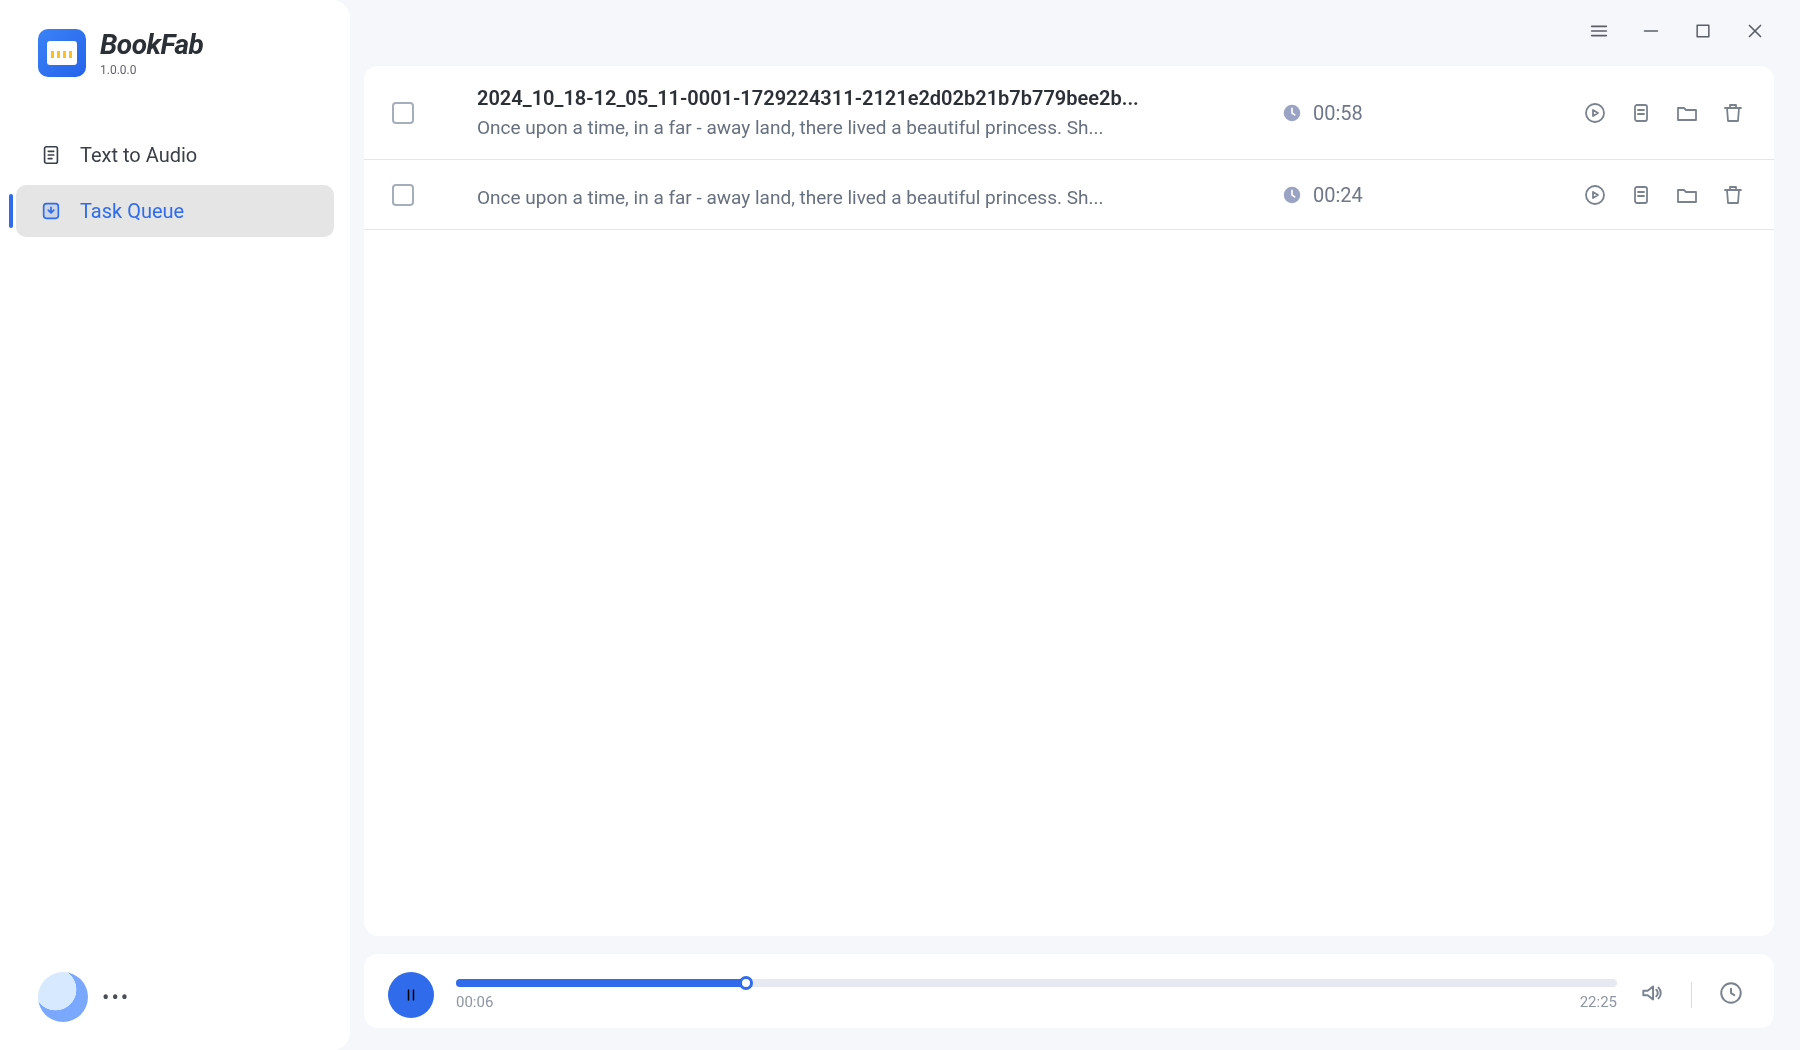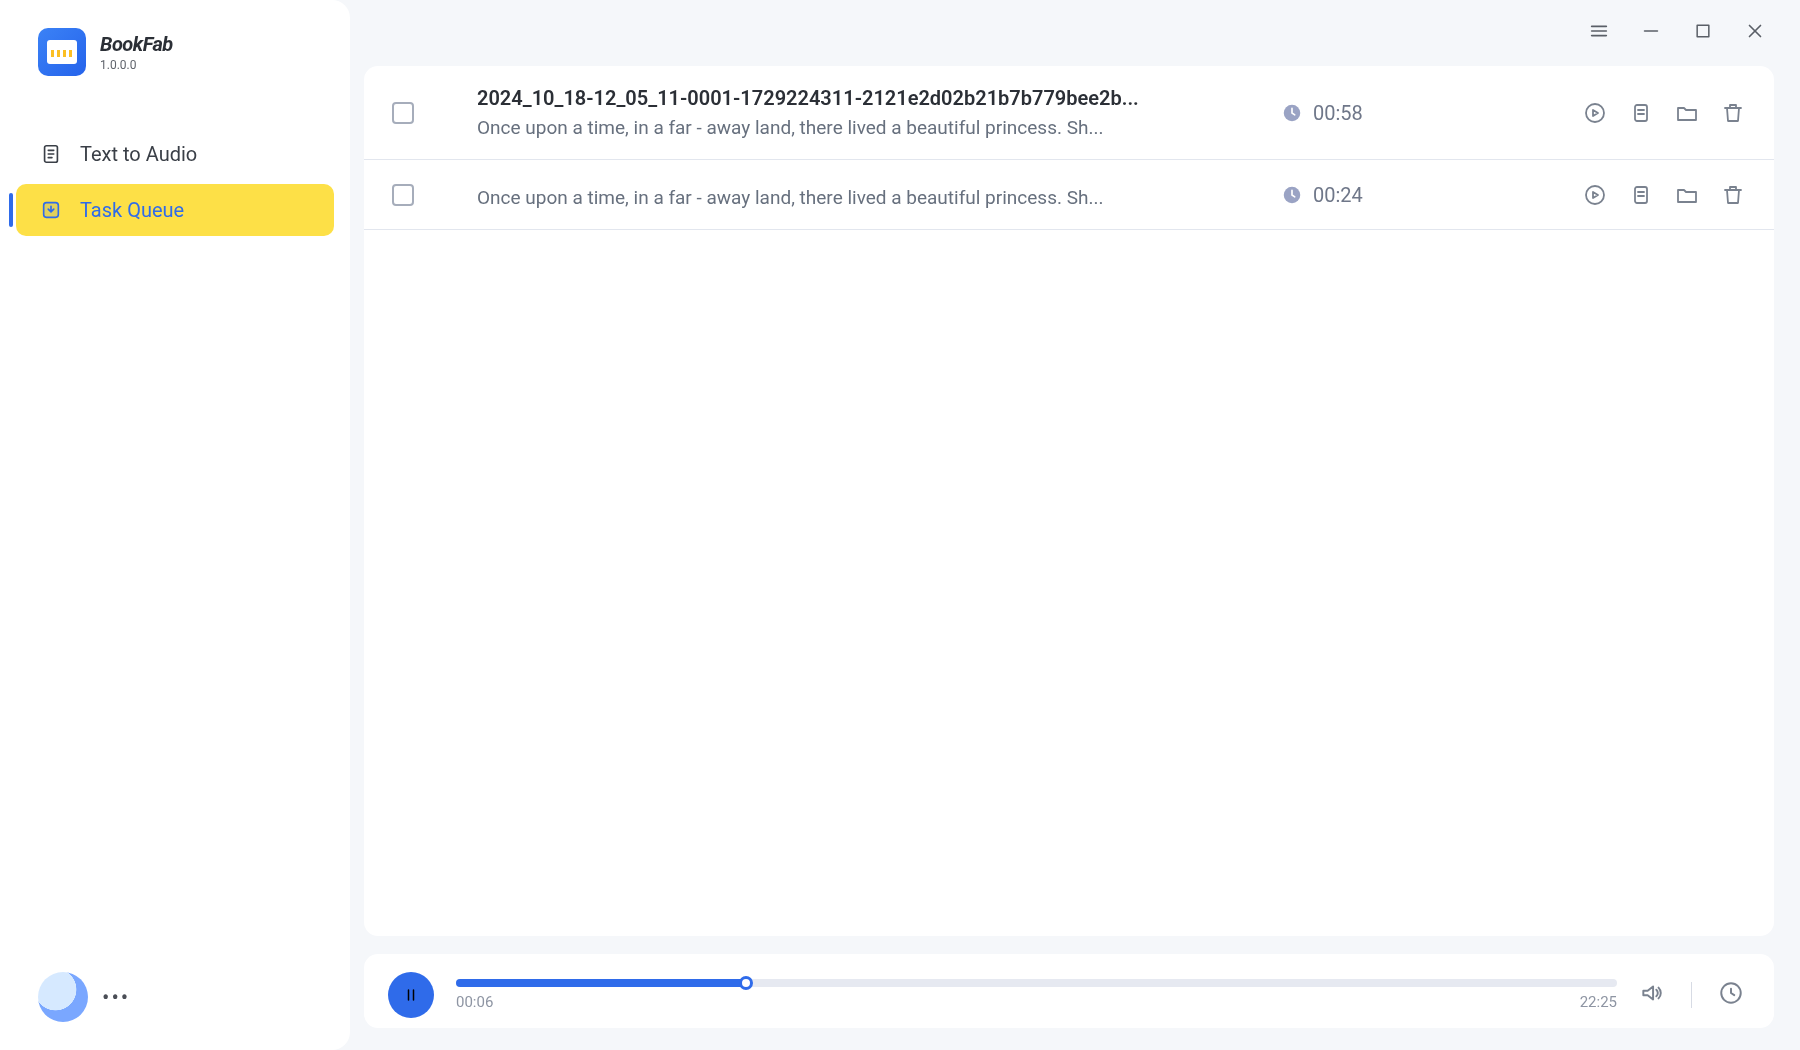--- a/index.html
+++ b/index.html
@@ -46,35 +46,35 @@
   position: relative;
 }
 .brand-logo-inner::after {
   content: "";
   position: absolute;
   left: 4px; right: 4px; top: 10px;
   height: 7px;
   background: repeating-linear-gradient(90deg,#fbbf24 0 3px, transparent 3px 6px);
 }
 .brand-text { display: flex; flex-direction: column; }
-.brand-name { font-size: 20px; font-weight: 700; font-style: italic; color: #2b2f36; letter-spacing: -0.5px;}
+.brand-name { font-size: 28px; font-weight: 700; font-style: italic; color: #2b2f36; letter-spacing: -0.5px;}
 .brand-ver  { font-size: 12px; color: #60646c; margin-top: 2px; }
 
 .nav { display: flex; flex-direction: column; gap: 4px; }
 .nav-item {
   display: flex; align-items: center; gap: 18px;
   padding: 14px 24px;
   border-radius: 10px;
   font-size: 20px;
   color: #3a3f47;
   cursor: pointer;
   margin: 0 6px;
 }
 .nav-item.active {
-  background: #fde047;
+  background: #e5e5e5;
   color: #2f6bea;
 }
 .nav-item.active::before {
   content:"";
   position: absolute;
   left: 9px;
   width: 4px; height: 34px;
   background: #2f6bea;
   border-radius: 3px;
 }

